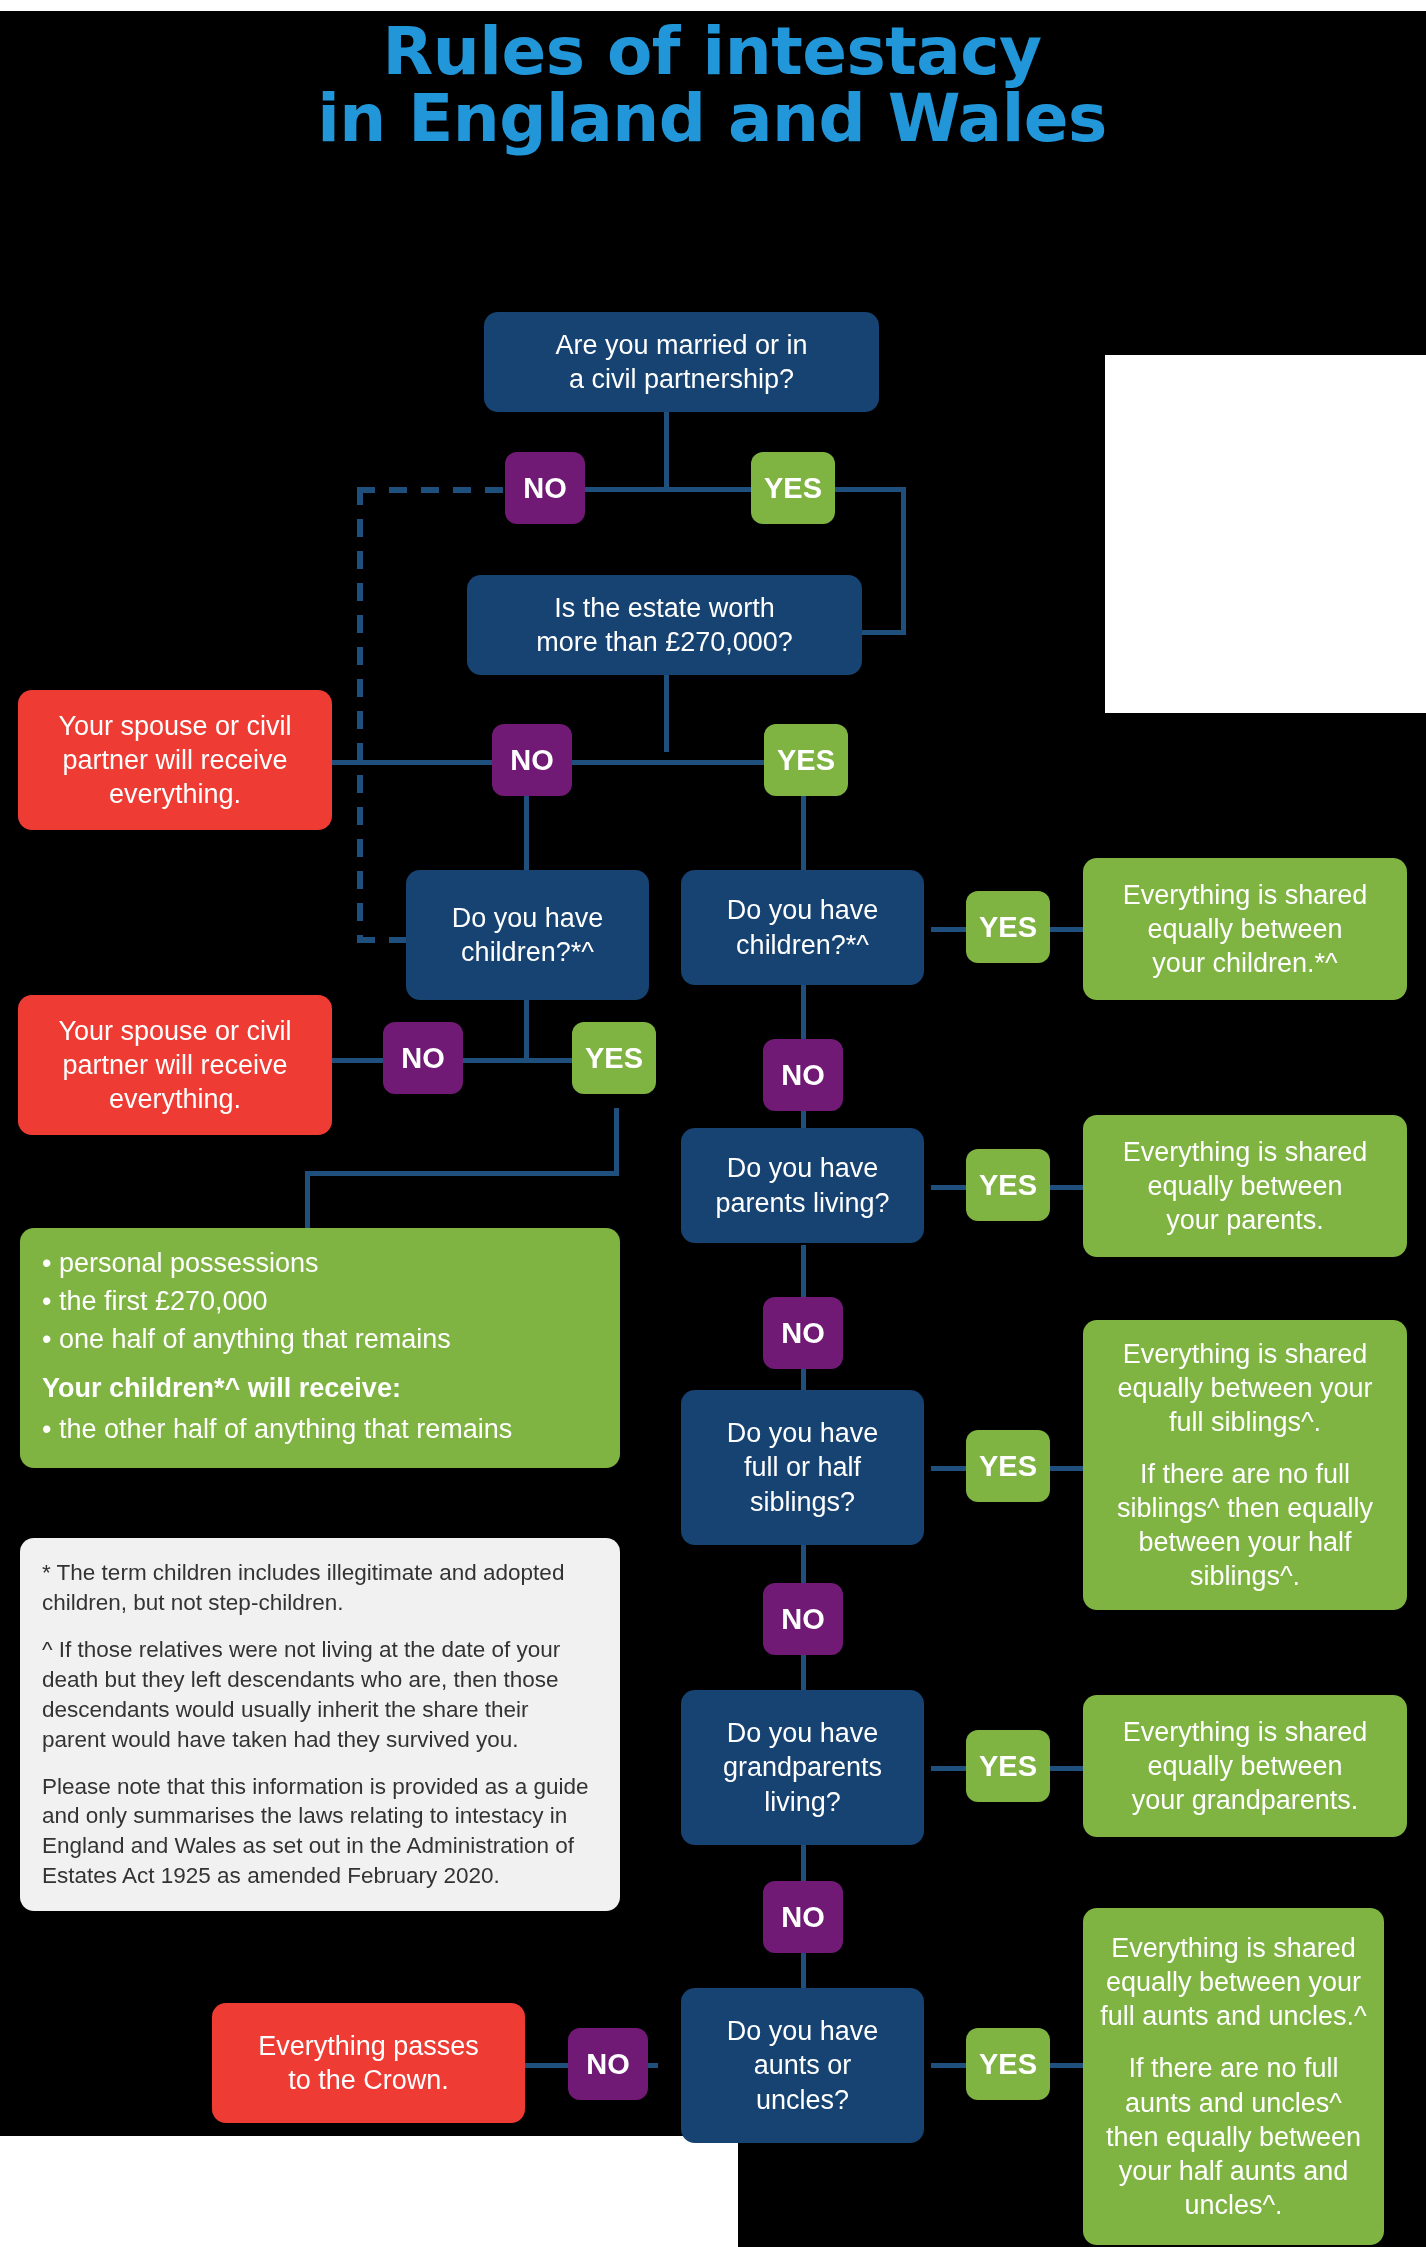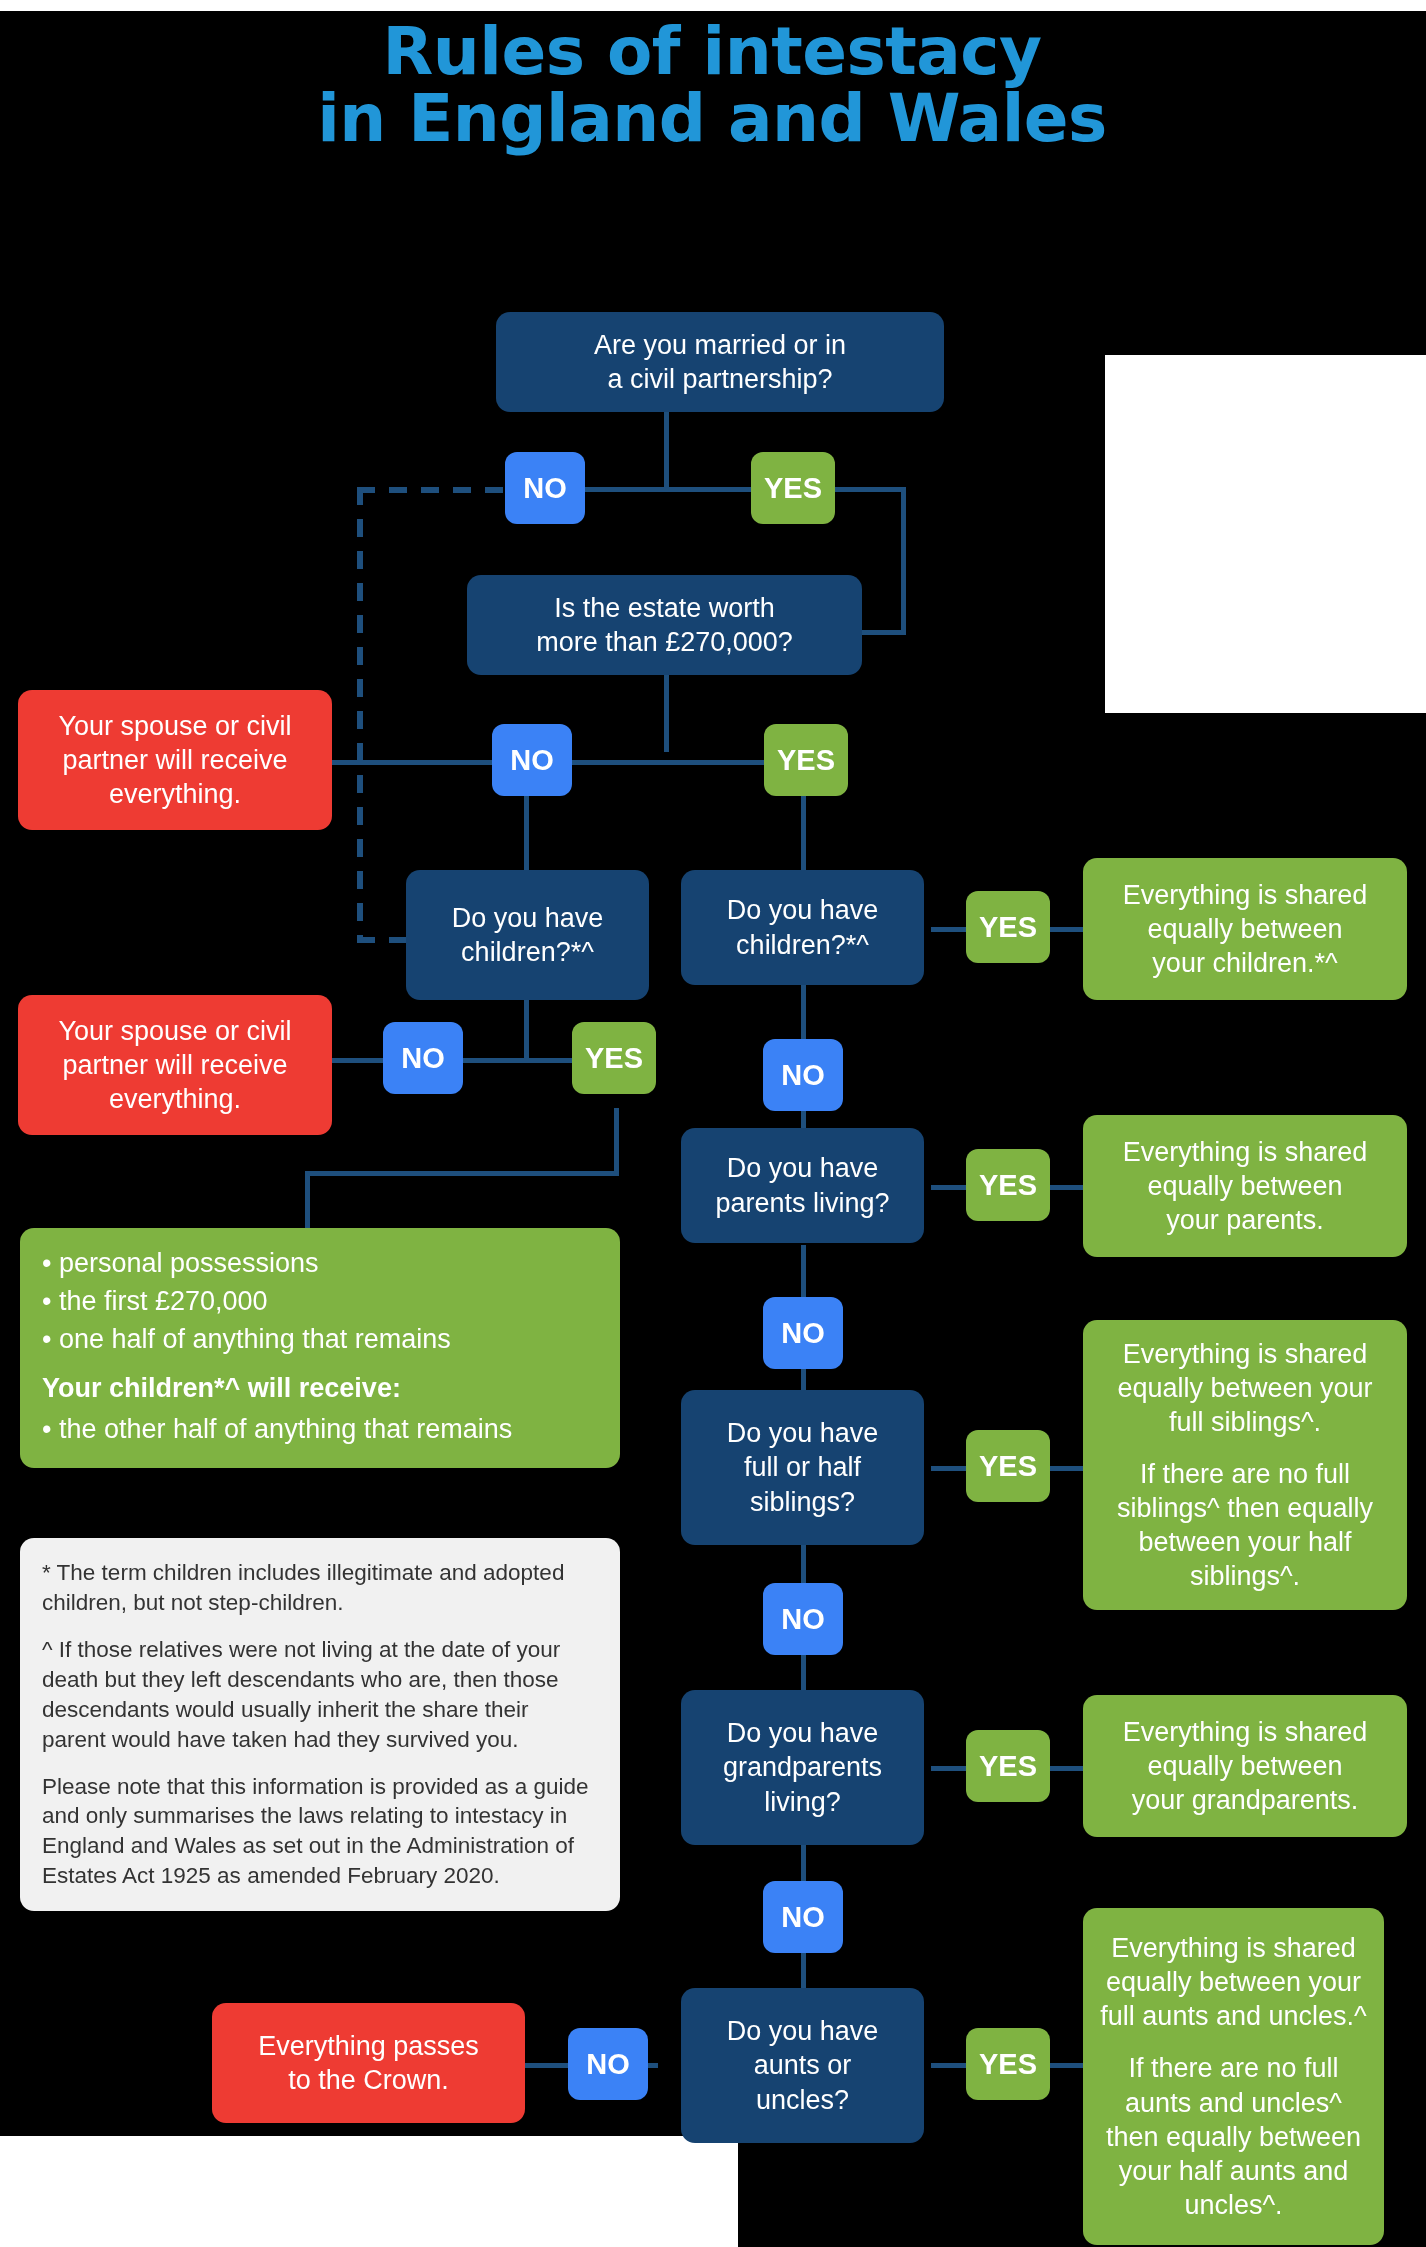--- a/index.html
+++ b/index.html
@@ -28,21 +28,21 @@
     background-image:repeating-linear-gradient(to right,#1e4f7d 0 18px,transparent 18px 32px);}
   .dash-v{position:absolute;width:6px;z-index:1;
     background-image:repeating-linear-gradient(to bottom,#1e4f7d 0 18px,transparent 18px 32px);}
 
   
   .node{position:absolute;display:flex;align-items:center;justify-content:center;
         text-align:center;box-sizing:border-box;z-index:3;}
   .q{background:#164371;color:#ffffff;border-radius:14px;
      font-size:27px;line-height:1.26;padding:12px 16px;}
   .pill{border-radius:12px;color:#ffffff;font-weight:bold;font-size:29px;}
-  .pill.no{background:#3b82f6;}
+  .pill.no{background:#701a75;}
   .pill.yes{background:#7fb342;}
   .out{border-radius:14px;color:#ffffff;font-size:27px;line-height:1.26;
        padding:14px 16px;}
   .out.red{background:#ee3b33;}
   .out.green{background:#7fb342;}
   .out .para{margin:0 0 18px 0;}
   .out .para:last-child{margin-bottom:0;}
 
   
   #panel-spouse-children{
@@ -128,21 +128,21 @@
   <div class="line" style="left:931px;top:1766px;width:42px;height:5px;"></div>
   <div class="line" style="left:1043px;top:1766px;width:42px;height:5px;"></div>
   <div class="line" style="left:801px;top:1828px;width:5px;height:60px;"></div>
   <div class="line" style="left:801px;top:1946px;width:5px;height:62px;"></div>
 
   <div class="line" style="left:931px;top:2063px;width:42px;height:5px;"></div>
   <div class="line" style="left:1043px;top:2063px;width:42px;height:5px;"></div>
   <div class="line" style="left:586px;top:2063px;width:72px;height:5px;"></div>
   <div class="line" style="left:525px;top:2063px;width:45px;height:5px;"></div>
 
-  <div class="node q" style="left:496px;top:312px;width:448px;height:100px;">
+  <div class="node q" style="left:484px;top:312px;width:395px;height:100px;">
     <span style="white-space:pre-line">Are you married or in
 a civil partnership?</span>
   </div>
 
   <div class="node pill no" style="left:505px;top:452px;width:80px;height:72px;">
     <span>NO</span>
   </div>
   <div class="node pill yes" style="left:751px;top:452px;width:84px;height:72px;">
     <span>YES</span>
   </div>

